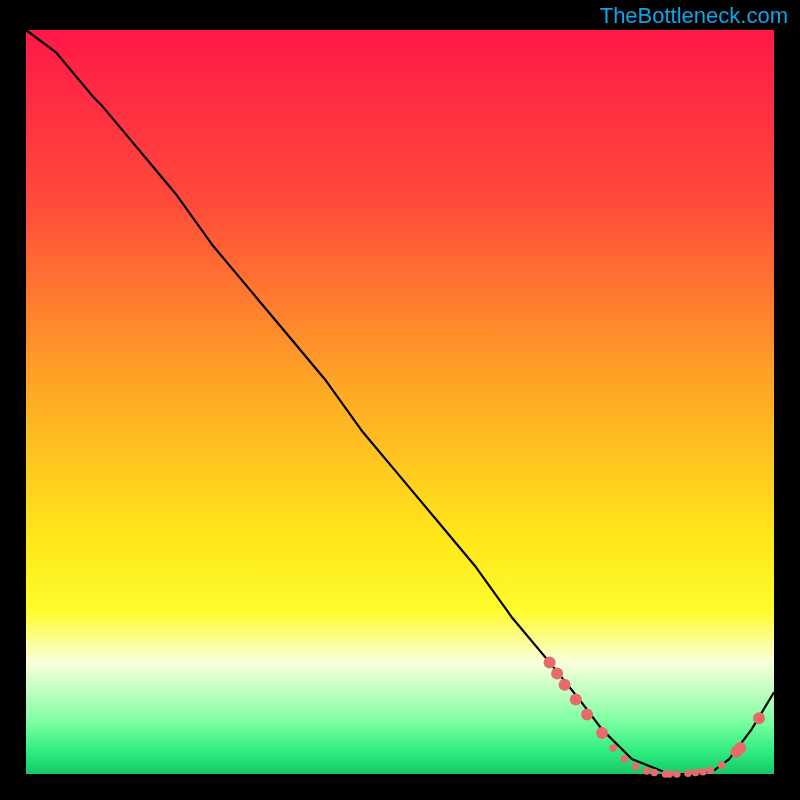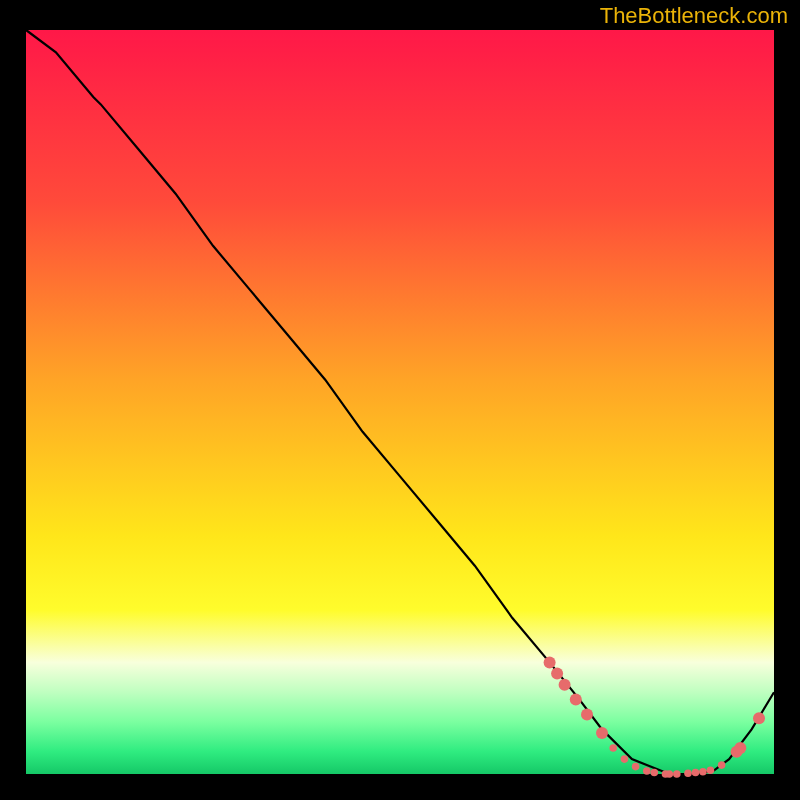--- a/index.html
+++ b/index.html
@@ -14,21 +14,21 @@
   .frame {
     position: relative;
     width: 800px;
     height: 800px;
     background: #000;
   }
   .attribution {
     position: absolute;
     top: 3px;
     right: 12px;
-    color: #eab308;
+    color: #0ea5e9;
     font-size: 22px;
     font-weight: 400;
     z-index: 10;
   }
   svg {
     display: block;
   }
 </style>
 </head>
 <body>

